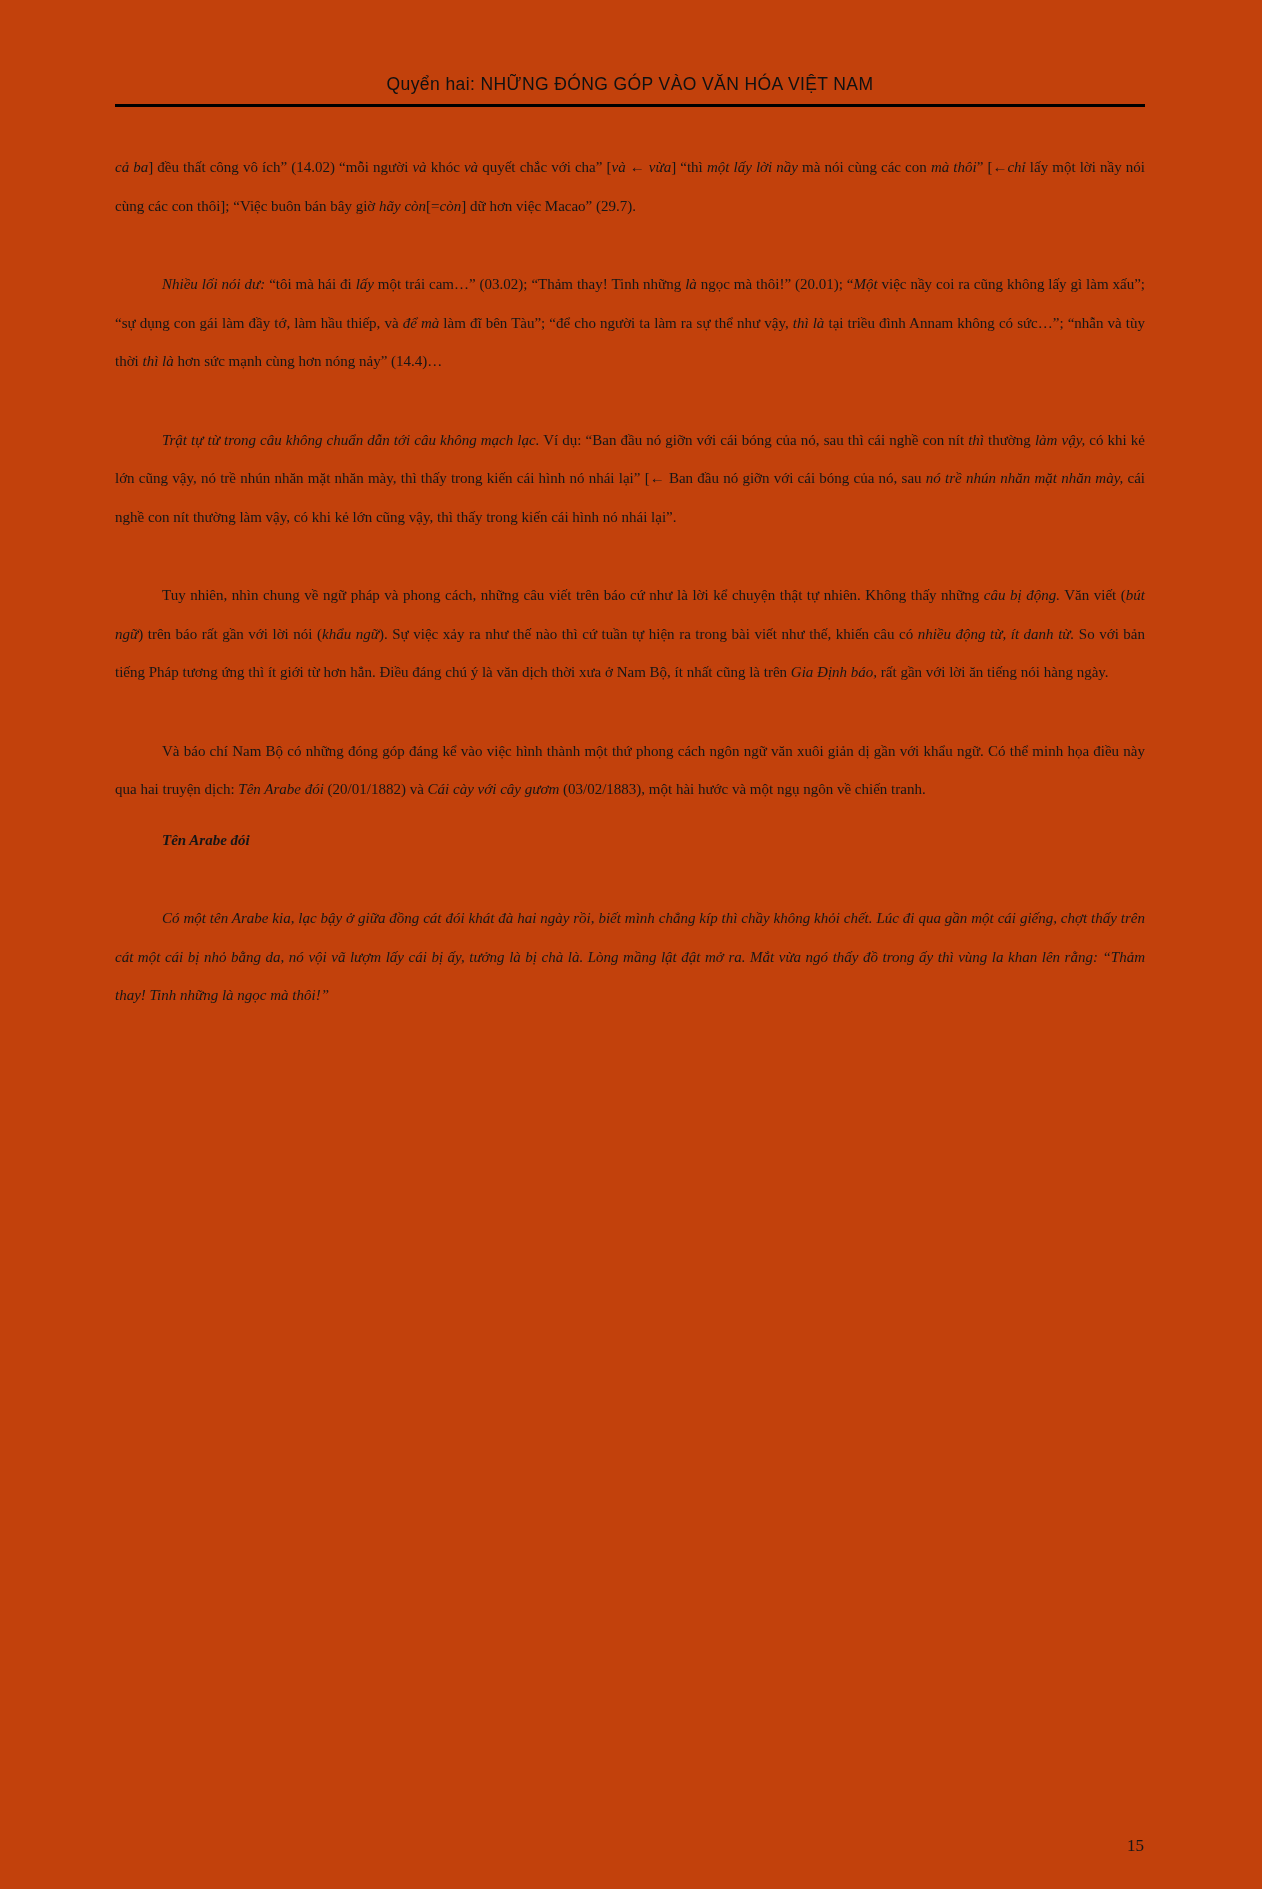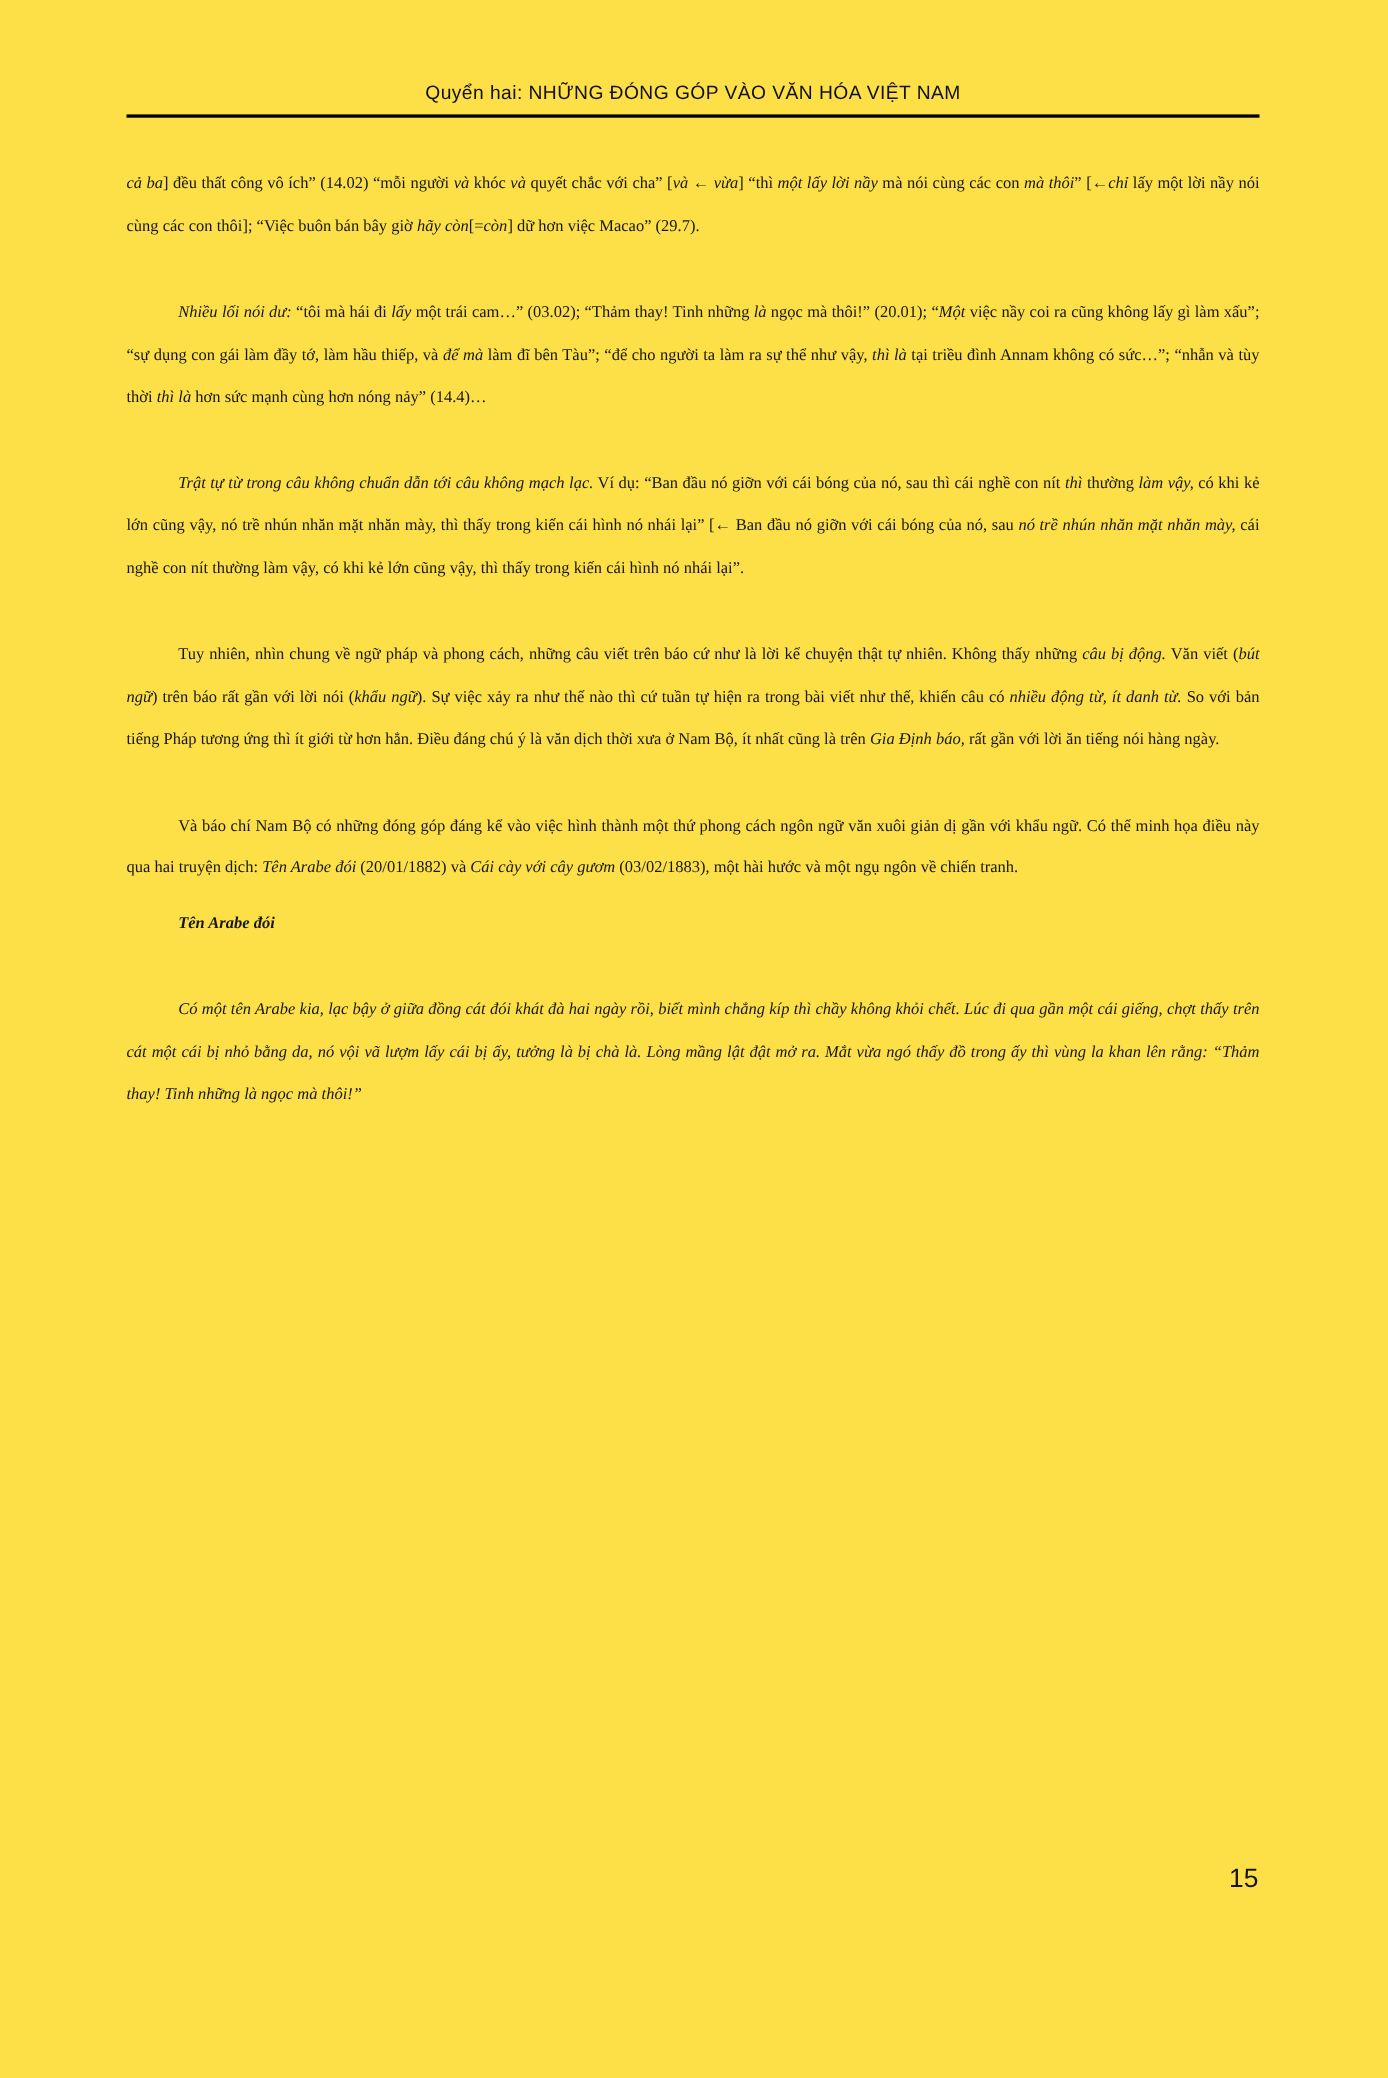--- a/index.html
+++ b/index.html
@@ -4,21 +4,21 @@
 <style>
   html, body {
     margin: 0;
     padding: 0;
     background: #ffffff;
   }
   .page {
     position: relative;
     width: 1262px;
     height: 1889px;
-    background: #fde047;
+    background: #c2410c;
     box-sizing: border-box;
     padding: 0 117px 0 115px;
     overflow: hidden;
     color: #1b1b1b;
   }
   .running-head {
     padding-top: 74px;
   }
   .head-text {
     text-align: center;
@@ -53,23 +53,23 @@
     font-weight: bold;
     font-style: italic;
     margin-top: 12px;
     margin-bottom: 6px;
   }
   .it { font-style: italic; }
   .bd { font-weight: bold; }
   .page-number {
     position: absolute;
     right: 118px;
-    top: 1694px;
-    font-family: Liberation Sans, sans-serif;
-    font-size: 24px;
+    top: 1836px;
+    font-family: Liberation Serif, serif;
+    font-size: 17px;
     color: #161616;
   }
 </style>
 </head>
 <body>
 
 <div class="page">
   <header class="running-head">
     <div class="head-text">Quyển hai: NHỮNG ĐÓNG GÓP VÀO VĂN HÓA VIỆT NAM</div>
     <div class="head-rule"></div>

